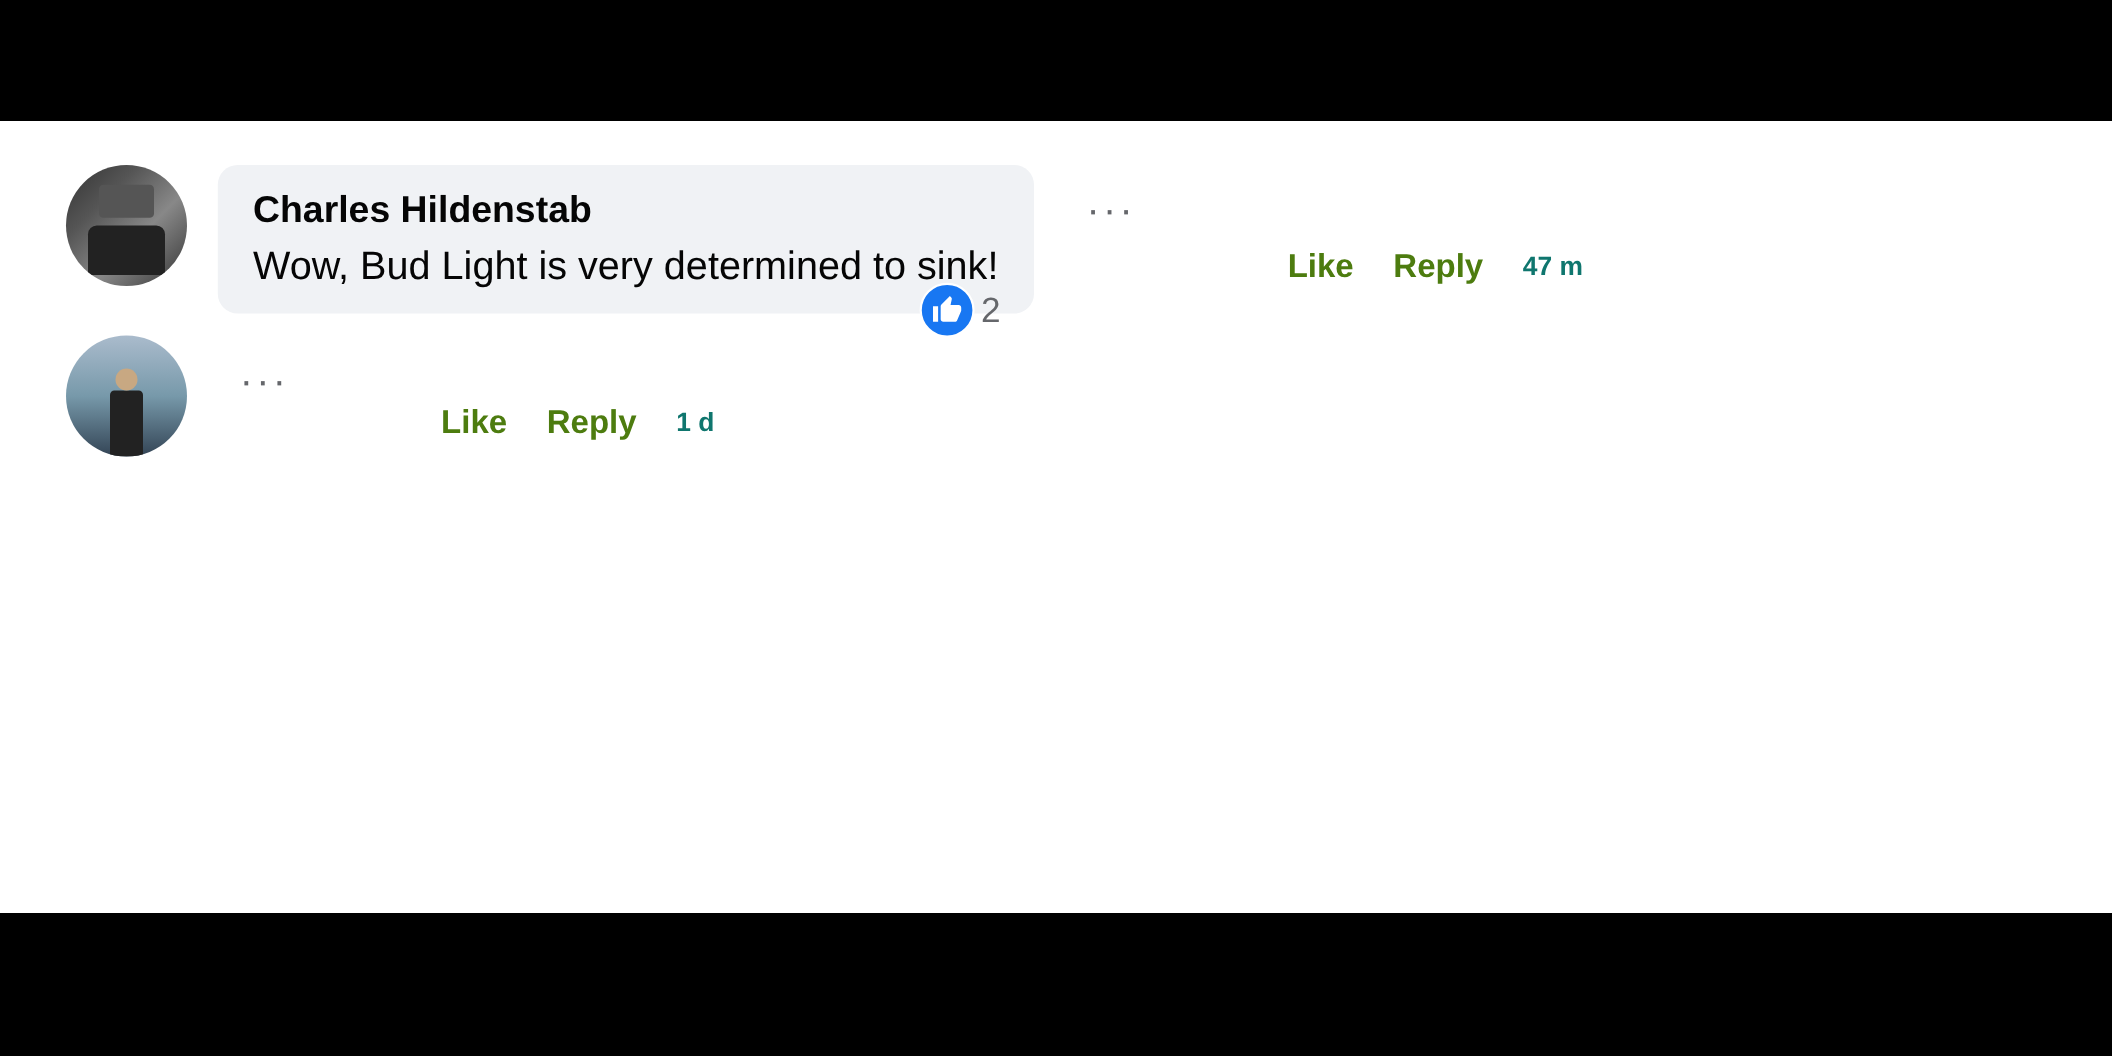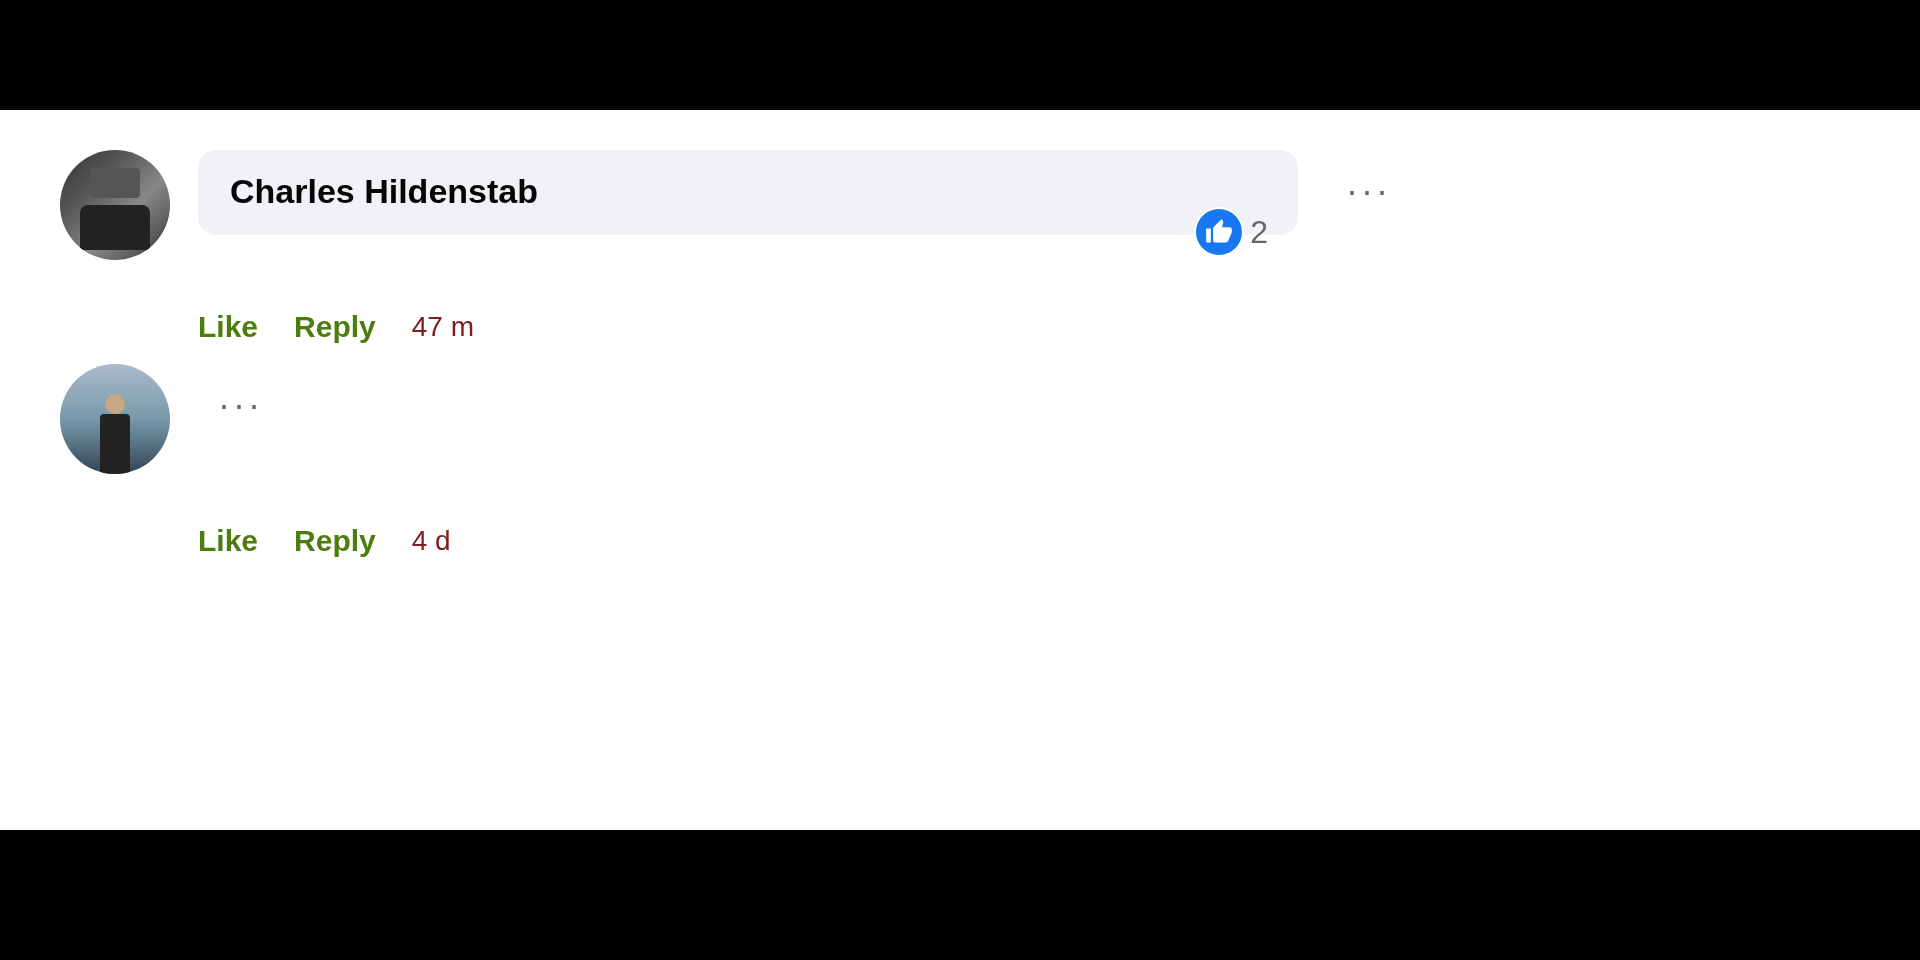--- a/index.html
+++ b/index.html
@@ -177,54 +177,55 @@
     .action-btn {
       font-size: 30px;
       font-weight: 700;
       color: #4d7c0f;
       cursor: pointer;
       background: none;
       border: none;
     }
 
     .action-time {
-      font-size: 28px;
-      color: #7f1d1d;
-      font-weight: 400;
+      font-size: 24px;
+      color: #0f766e;
+      font-weight: 700;
     }
 
     .more-options {
       font-size: 36px;
       color: #65676b;
       cursor: pointer;
       margin-left: 20px;
       margin-top: 20px;
       letter-spacing: 3px;
       flex-shrink: 0;
       align-self: flex-start;
     }
 
     .comment-wrapper {
       display: flex;
-      flex-direction: column;
+      flex-direction: row;
       gap: 0;
     }
   </style>
 </head>
 <body>
 
 <div class="black-bar-top"></div>
 
 <div class="comments-area">
 
   <div class="comment-wrapper">
     <div class="comment-row">
       <div class="avatar avatar-charles"></div>
       <div class="comment-bubble">
         <div class="comment-author">Charles Hildenstab</div>
+        <div class="comment-text">Wow, Bud Light is very determined to sink!</div>
         <div class="comment-reactions">
           <div class="like-badge">
             <svg viewBox="0 0 24 24">
               <path d="M1 21h4V9H1v12zm22-11c0-1.1-.9-2-2-2h-6.31l.95-4.57.03-.32c0-.41-.17-.79-.44-1.06L14.17 1 7.59 7.59C7.22 7.95 7 8.45 7 9v10c0 1.1.9 2 2 2h9c.83 0 1.54-.5 1.84-1.22l3.02-7.05c.09-.23.14-.47.14-.73v-2z"></path>
             </svg>
           </div>
           <span class="reaction-count">2</span>
         </div>
       </div>
       <div class="more-options">···</div>
@@ -239,19 +240,19 @@
   <div class="comment-wrapper">
     <div class="comment-row">
       <div class="avatar avatar-keith">
         <div class="avatar-keith-figure"></div>
       </div>
       <div class="more-options">···</div>
     </div>
     <div class="comment-actions">
       <button class="action-btn">Like</button>
       <button class="action-btn">Reply</button>
-      <span class="action-time">4 d</span>
+      <span class="action-time">1 d</span>
     </div>
   </div>
 
 </div>
 
 <div class="black-bar-bottom"></div>
 
 </body></html>

